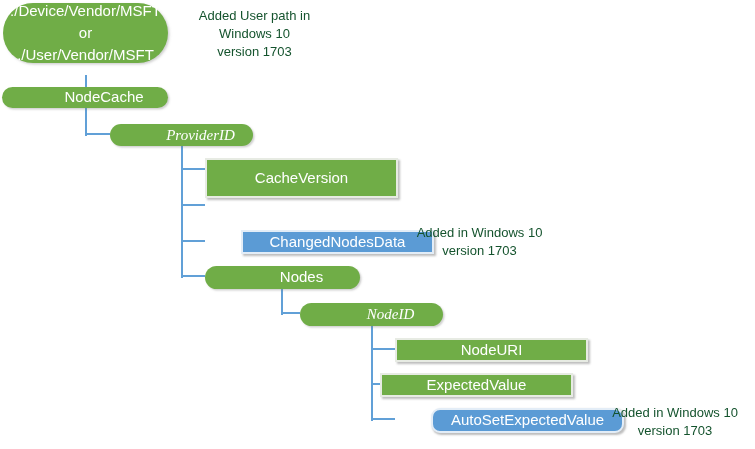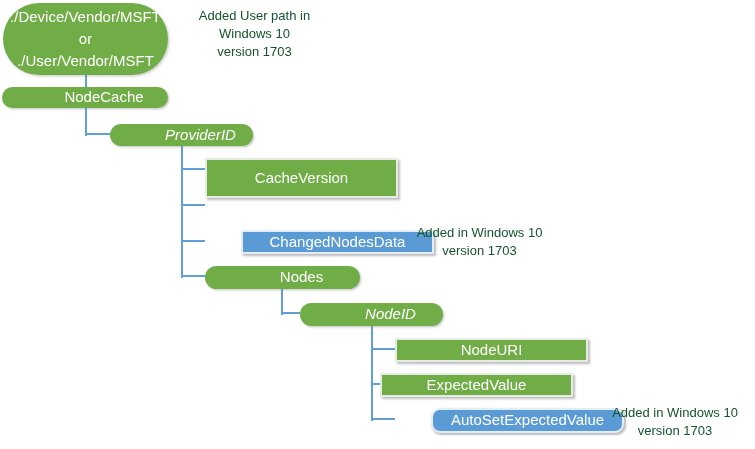--- a/index.html
+++ b/index.html
@@ -42,21 +42,21 @@
   .node.pill {
     border-radius: 12px;
     box-shadow: 1.5px 1.5px 2px rgba(120,120,120,0.35);
     padding-left: 38px;
   }
   .node.rounded {
     border-radius: 36px;
     box-shadow: 1.5px 1.5px 2.5px rgba(120,120,120,0.35);
     line-height: 22px;
   }
-  .node.italic { font-style: italic; }
+  .node.italic { font-style: italic; font-family: Liberation Serif, serif; }
   .connector {
     position: absolute;
     background: #61a0d7;
   }
   .annotation {
     position: absolute;
     color: #14532d;
     font-size: 13px;
     line-height: 18px;
     text-align: center;
@@ -74,21 +74,21 @@
     <div class="connector" style="left: 181px; top: 168px; width: 24px; height: 2px;"></div>
     <div class="connector" style="left: 181px; top: 204px; width: 24px; height: 2px;"></div>
     <div class="connector" style="left: 181px; top: 240px; width: 24px; height: 2px;"></div>
     <div class="connector" style="left: 181px; top: 275px; width: 24px; height: 2px;"></div>
     <div class="connector" style="left: 281px; top: 289px; width: 2px; height: 26px;"></div>
     <div class="connector" style="left: 281px; top: 312px; width: 19px; height: 2px;"></div>
     <div class="connector" style="left: 371px; top: 326px; width: 2px; height: 95px;"></div>
     <div class="connector" style="left: 371px; top: 348px; width: 24px; height: 2px;"></div>
     <div class="connector" style="left: 371px; top: 383px; width: 24px; height: 2px;"></div>
     <div class="connector" style="left: 371px; top: 418px; width: 24px; height: 2px;"></div>
-    <div class="node rounded green" style="left: 3px; top: 3px; width: 165px; height: 72px; align-items: center;">
+    <div class="node rounded green" style="left: 3px; top: 3px; width: 165px; height: 60px; align-items: center;">
       <div>./Device/Vendor/MSFT</div>
       <div>or</div>
       <div>./User/Vendor/MSFT</div>
     </div>
     <div class="node pill green" style="left: 2px; top: 87px; width: 166px; height: 21px;">
       <div>NodeCache</div>
     </div>
     <div class="node pill green italic" style="left: 110px; top: 124px; width: 143px; height: 22px;">
       <div>ProviderID</div>
     </div>

